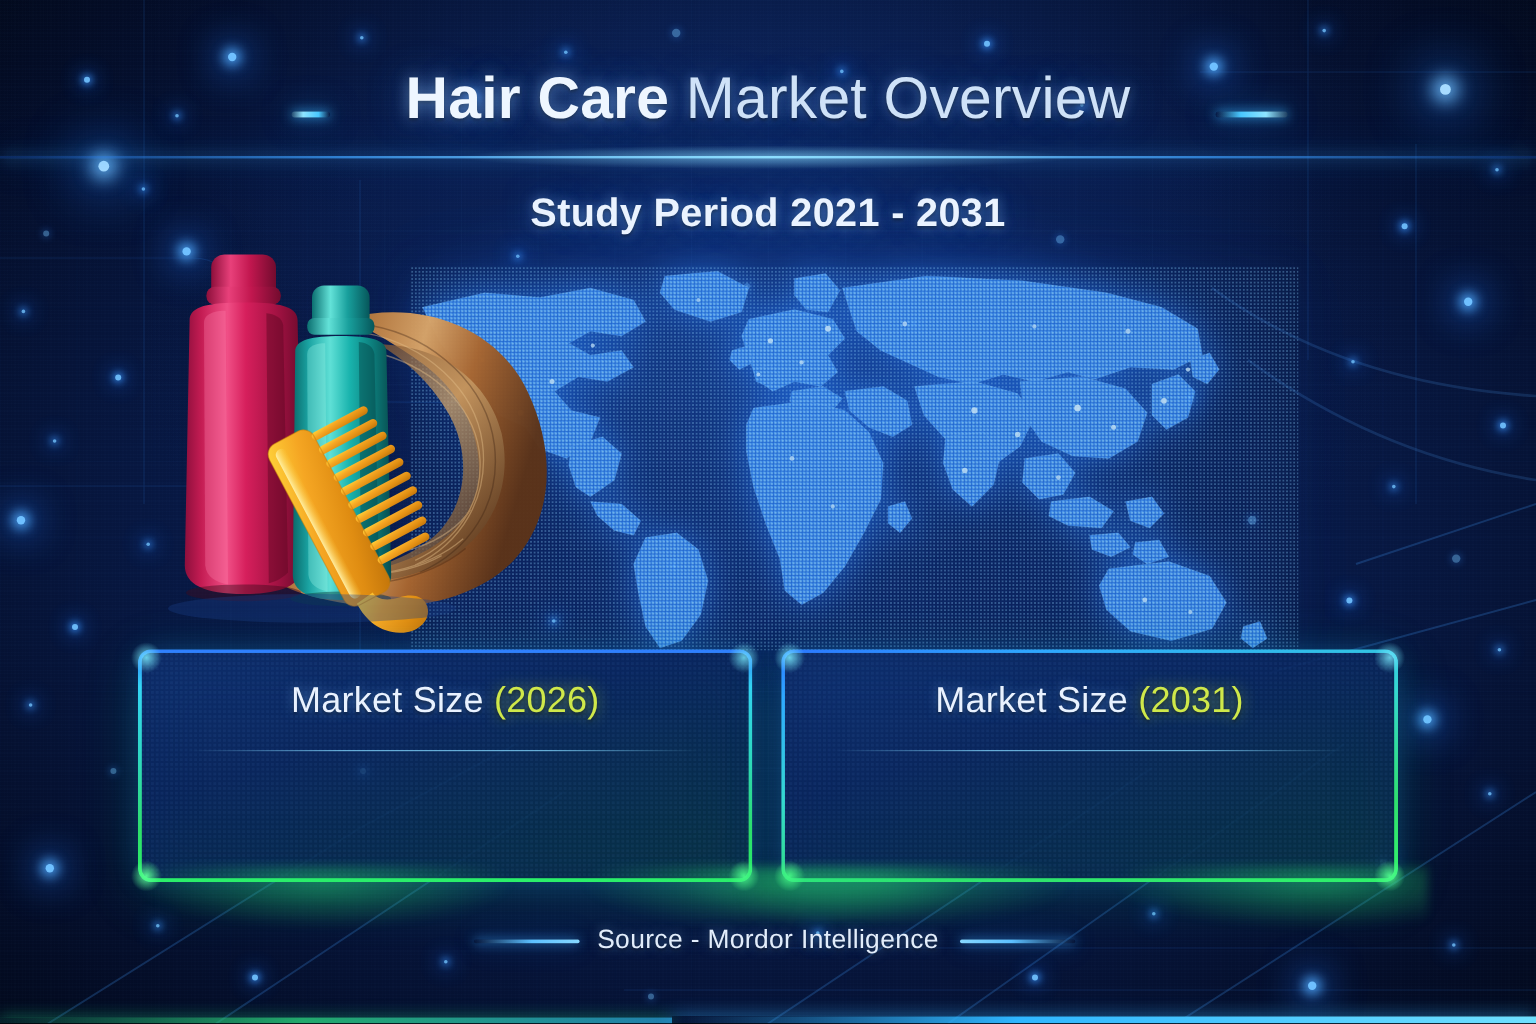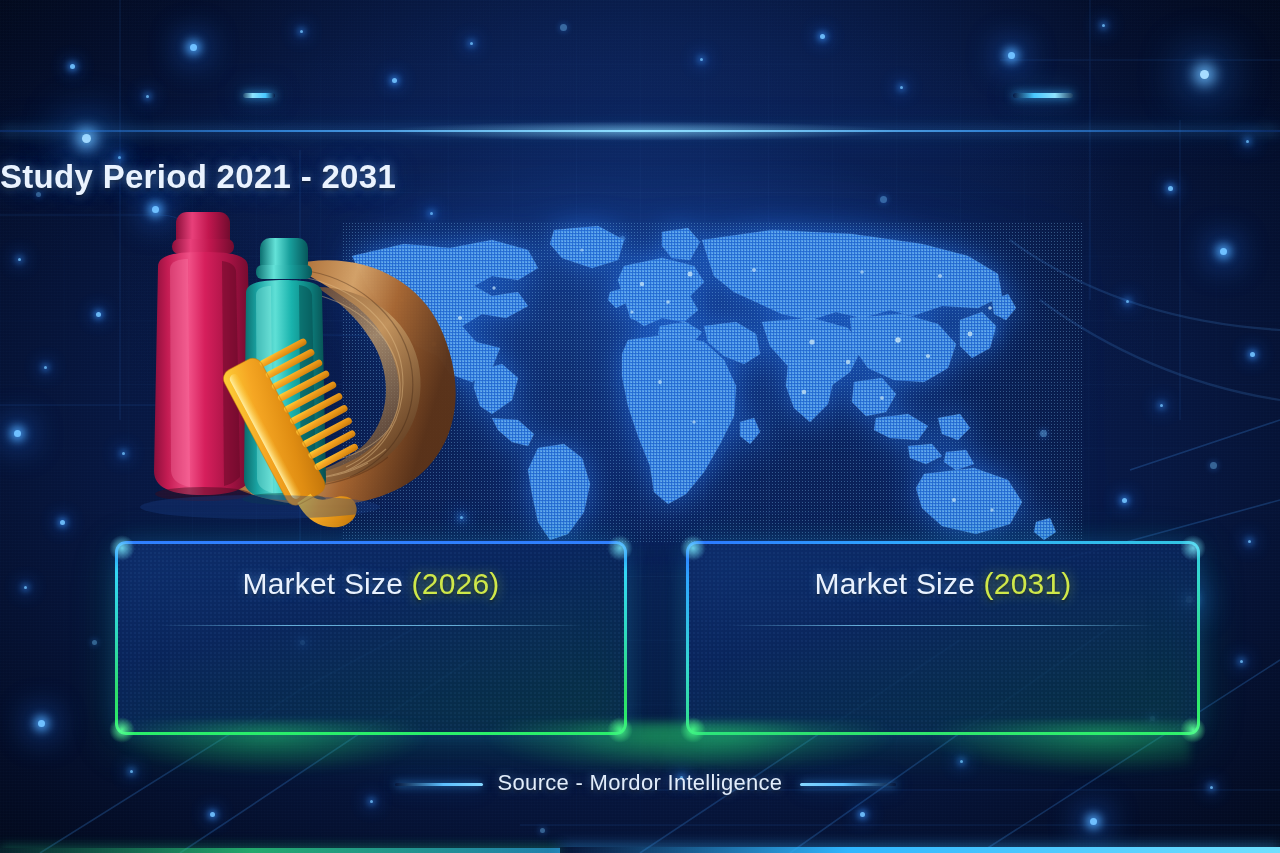--- a/index.html
+++ b/index.html
@@ -89,21 +89,21 @@
     position:absolute; left:0; width:1280px; height:2px; top:130px;
     background:linear-gradient(90deg, rgba(30,120,255,.25) 0%, rgba(60,160,255,.75) 22%, #8fe0ff 50%, rgba(60,160,255,.75) 78%, rgba(30,120,255,.25) 100%);
     box-shadow:0 0 12px rgba(70,180,255,.8), 0 0 34px rgba(40,130,255,.45);
   }
   .hline::after{
     content:""; position:absolute; left:380px; top:-9px; width:520px; height:20px; border-radius:50%;
     background:radial-gradient(ellipse at center, rgba(140,220,255,.55), rgba(60,160,255,0) 70%);
   }
 
   .subtitle{
-    position:absolute; left:0; right:0; top:158px; text-align:left;
+    position:absolute; left:0; right:0; top:158px; text-align:center;
     font-size:33px; font-weight:bold; color:#eaf3ff; letter-spacing:.3px; white-space:nowrap;
     text-shadow:0 0 10px rgba(140,195,255,.5), 0 0 28px rgba(50,130,250,.35), 0 2px 3px rgba(0,0,0,.6);
   }
 
   
   .product{ position:absolute; left:140px; top:195px; width:420px; height:330px; }
   .product svg{ width:100%; height:100%; display:block; overflow:visible; }
 
   
   .cards{ position:absolute; left:0; top:0; width:1280px; height:853px; pointer-events:none; }
@@ -126,21 +126,21 @@
   .card .ring{
     position:absolute; inset:-2px; border-radius:11px; pointer-events:none;
     padding:3px;
     background:linear-gradient(180deg, #2f7bff 0%, #34d6f5 16%, #2fd9c2 46%, #2ee06a 78%, #2bf06a 100%);
     -webkit-mask:linear-gradient(#000 0 0) content-box, linear-gradient(#000 0 0);
     -webkit-mask-composite:xor; mask:linear-gradient(#000 0 0) content-box, linear-gradient(#000 0 0);
     mask-composite:exclude;
     filter:drop-shadow(0 0 7px rgba(60,200,255,.85)) drop-shadow(0 0 20px rgba(40,220,140,.55));
   }
   .card.c1{ left:117px; width:508px; }
-  .card.c2{ left:688px; width:510px; }
+  .card.c2{ left:653px; width:510px; }
   .card.c2 .ring{
     background:linear-gradient(170deg, #2b74ff 0%, #2fa8ff 14%, #35d8d0 44%, #2fe06e 76%, #33f56b 100%);
   }
   
   .glowdot{ position:absolute; width:26px; height:26px; border-radius:50%; pointer-events:none; }
   .glowdot.tl{ left:-8px; top:-8px; background:radial-gradient(circle, rgba(120,235,255,.85), rgba(60,190,255,0) 70%); }
   .glowdot.bl{ left:-8px; bottom:-10px; background:radial-gradient(circle, rgba(90,255,150,.95), rgba(40,220,120,0) 70%); }
   .glowdot.br{ right:-8px; bottom:-10px; background:radial-gradient(circle, rgba(90,255,150,.95), rgba(40,220,120,0) 70%); }
   .glowdot.tr{ right:-8px; top:-8px; background:radial-gradient(circle, rgba(120,235,255,.8), rgba(60,190,255,0) 70%); }
 
@@ -514,20 +514,21 @@
                  C168 318 160 310 148 308 C136 306 130 300 130 294 Z" fill="url(#combg)"></path>
         <rect x="106" y="146" width="42" height="152" rx="10" fill="none" stroke="#c57c08" stroke-width="1" opacity=".5"></rect>
       </g>
 
       <ellipse cx="120" cy="312" rx="120" ry="12" fill="#1b3f8a" opacity=".35"></ellipse>
     </svg>
   </div>
 
   <div class="tdash l"></div>
   <div class="tdash r"></div>
+  <div class="title"><span class="t-bold">Hair Care</span><span class="t-light"> Market Overview</span></div>
 
   <div class="hline"></div>
 
   <div class="subtitle">Study Period 2021 - 2031</div>
 
   <div class="cards">
     <div class="card c1">
       <div class="cdither"></div>
       <div class="ring"></div>
       <span class="glowdot tl"></span>

